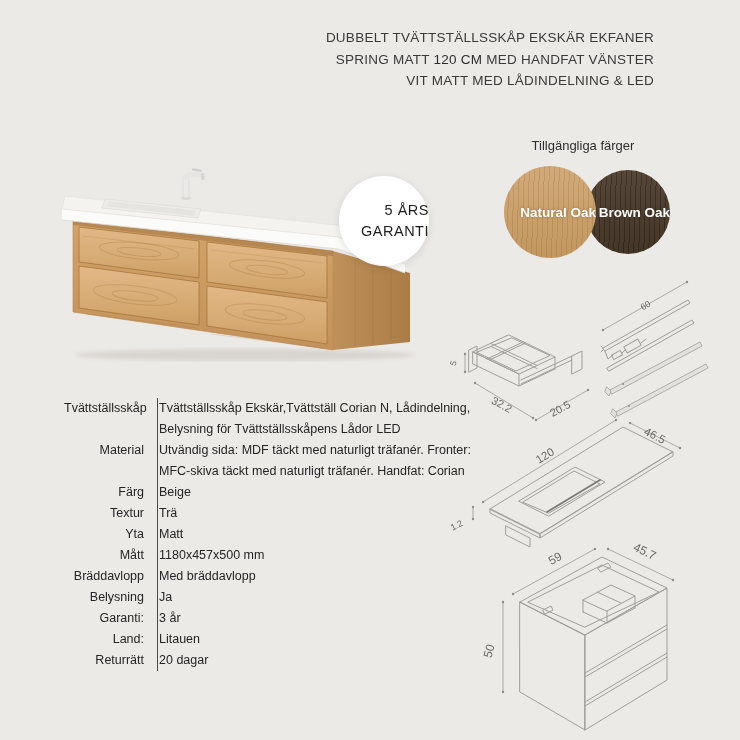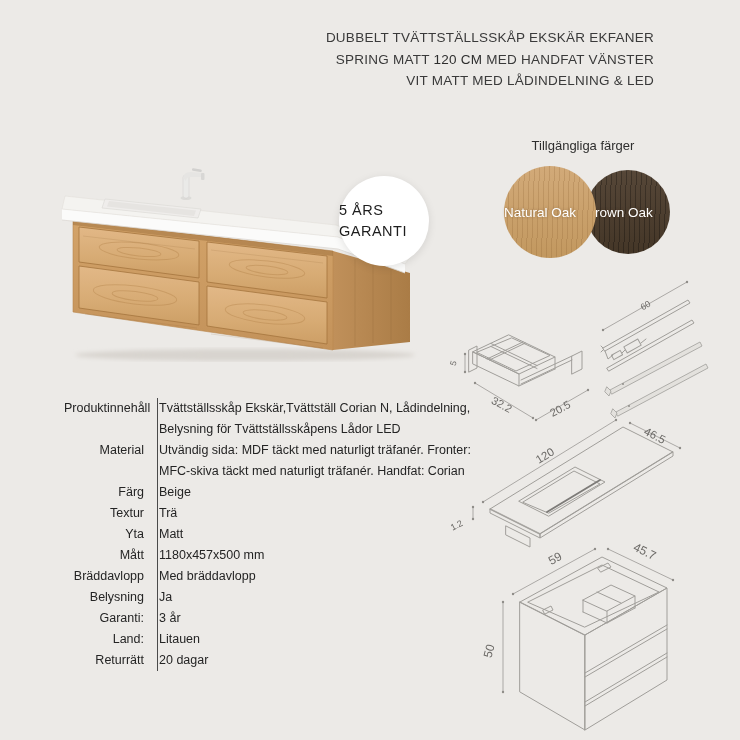--- a/index.html
+++ b/index.html
@@ -7,34 +7,34 @@
          font-family:"Liberation Sans",sans-serif;}
 
   
   .title{position:absolute;top:27px;right:74px;text-align:right;
          font-size:13.5px;line-height:21.5px;letter-spacing:.25px;color:#3a3a3a;}
   .title b{font-weight:400;color:#2e2e2e;}
 
   
   .colors-heading{position:absolute;left:478px;top:138px;width:210px;text-align:center;
                   font-size:13px;color:#2e2e2e;}
-  .swatch{position:absolute;border-radius:50%;display:flex;align-items:center;justify-content:flex-start;}
+  .swatch{position:absolute;border-radius:50%;display:flex;align-items:center;justify-content:flex-end;font-weight:bold;}
   .swatch span{color:#ffffff;font-size:13.5px;text-shadow:0 0 3px rgba(60,35,10,.35);}
   .swatch-natural{left:504px;top:166px;width:92px;height:92px;z-index:3;
      background:repeating-linear-gradient(92deg,rgba(133,90,43,.22) 0 1px,rgba(0,0,0,0) 1px 5px),
                 linear-gradient(180deg,#d2aa79,#c2985f);}
   .swatch-brown{left:586px;top:170px;width:84px;height:84px;z-index:2;
      background:repeating-linear-gradient(92deg,rgba(0,0,0,.28) 0 1px,rgba(0,0,0,0) 1px 5px),
                 linear-gradient(180deg,#564738,#443627);}
 
   
   .product-svg{position:absolute;left:55px;top:162px;z-index:1;}
   .badge{position:absolute;left:339px;top:176px;width:90px;height:90px;border-radius:50%;
          background:#ffffff;box-shadow:0 2px 8px rgba(0,0,0,.10);z-index:5;
-         display:flex;flex-direction:column;align-items:flex-start;justify-content:center;
+         display:flex;flex-direction:column;align-items:flex-end;justify-content:center;
          font-size:14.5px;letter-spacing:.5px;line-height:21px;color:#1d1d1d;}
 
   
   .drawing{position:absolute;}
   .drawing path,.drawing line,.drawing polyline,.drawing ellipse,.drawing rect.wire
     {fill:none;stroke:#a09e9a;stroke-width:1;stroke-linejoin:round;stroke-linecap:round;}
   .drawing .dim{stroke:#8f8d89;stroke-width:.7;}
   .drawing .dark{stroke:#7d7b78;stroke-width:1.8;}
   .drawing text{fill:#6b6966;font-family:"Liberation Sans",sans-serif;}
   .drawing .fillbar{fill:#e3e1dd;stroke:#a09e9a;stroke-width:.8;}
@@ -254,21 +254,21 @@
     <circle class="dot" cx="125" cy="9" r="1.2"></circle>
       <circle class="dot" cx="190" cy="40" r="1.2"></circle>
     <text x="160" y="15" font-size="12" text-anchor="middle" transform="rotate(26 160 15)">45.7</text>
     <line class="dim" x1="20" y1="62" x2="20" y2="152"></line>
     <circle class="dot" cx="20" cy="62" r="1.2"></circle>
       <circle class="dot" cx="20" cy="152" r="1.2"></circle>
     <text x="10" y="112" font-size="12" text-anchor="middle" transform="rotate(-75 10 112)">50</text>
   </svg>
 
   <div class="specs">
-    <div class="spec-label">Produktinnehåll</div>
+    <div class="spec-label">Tvättställsskåp</div>
     <div class="spec-value">Tvättställsskåp Ekskär,Tvättställ Corian N, Lådindelning,
 Belysning för Tvättställsskåpens Lådor LED</div>
     <div class="spec-label">Material</div>
     <div class="spec-value">Utvändig sida: MDF täckt med naturligt träfanér. Fronter:
 MFC-skiva täckt med naturligt träfanér. Handfat: Corian</div>
     <div class="spec-label">Färg</div>
     <div class="spec-value">Beige</div>
     <div class="spec-label">Textur</div>
     <div class="spec-value">Trä</div>
     <div class="spec-label">Yta</div>

